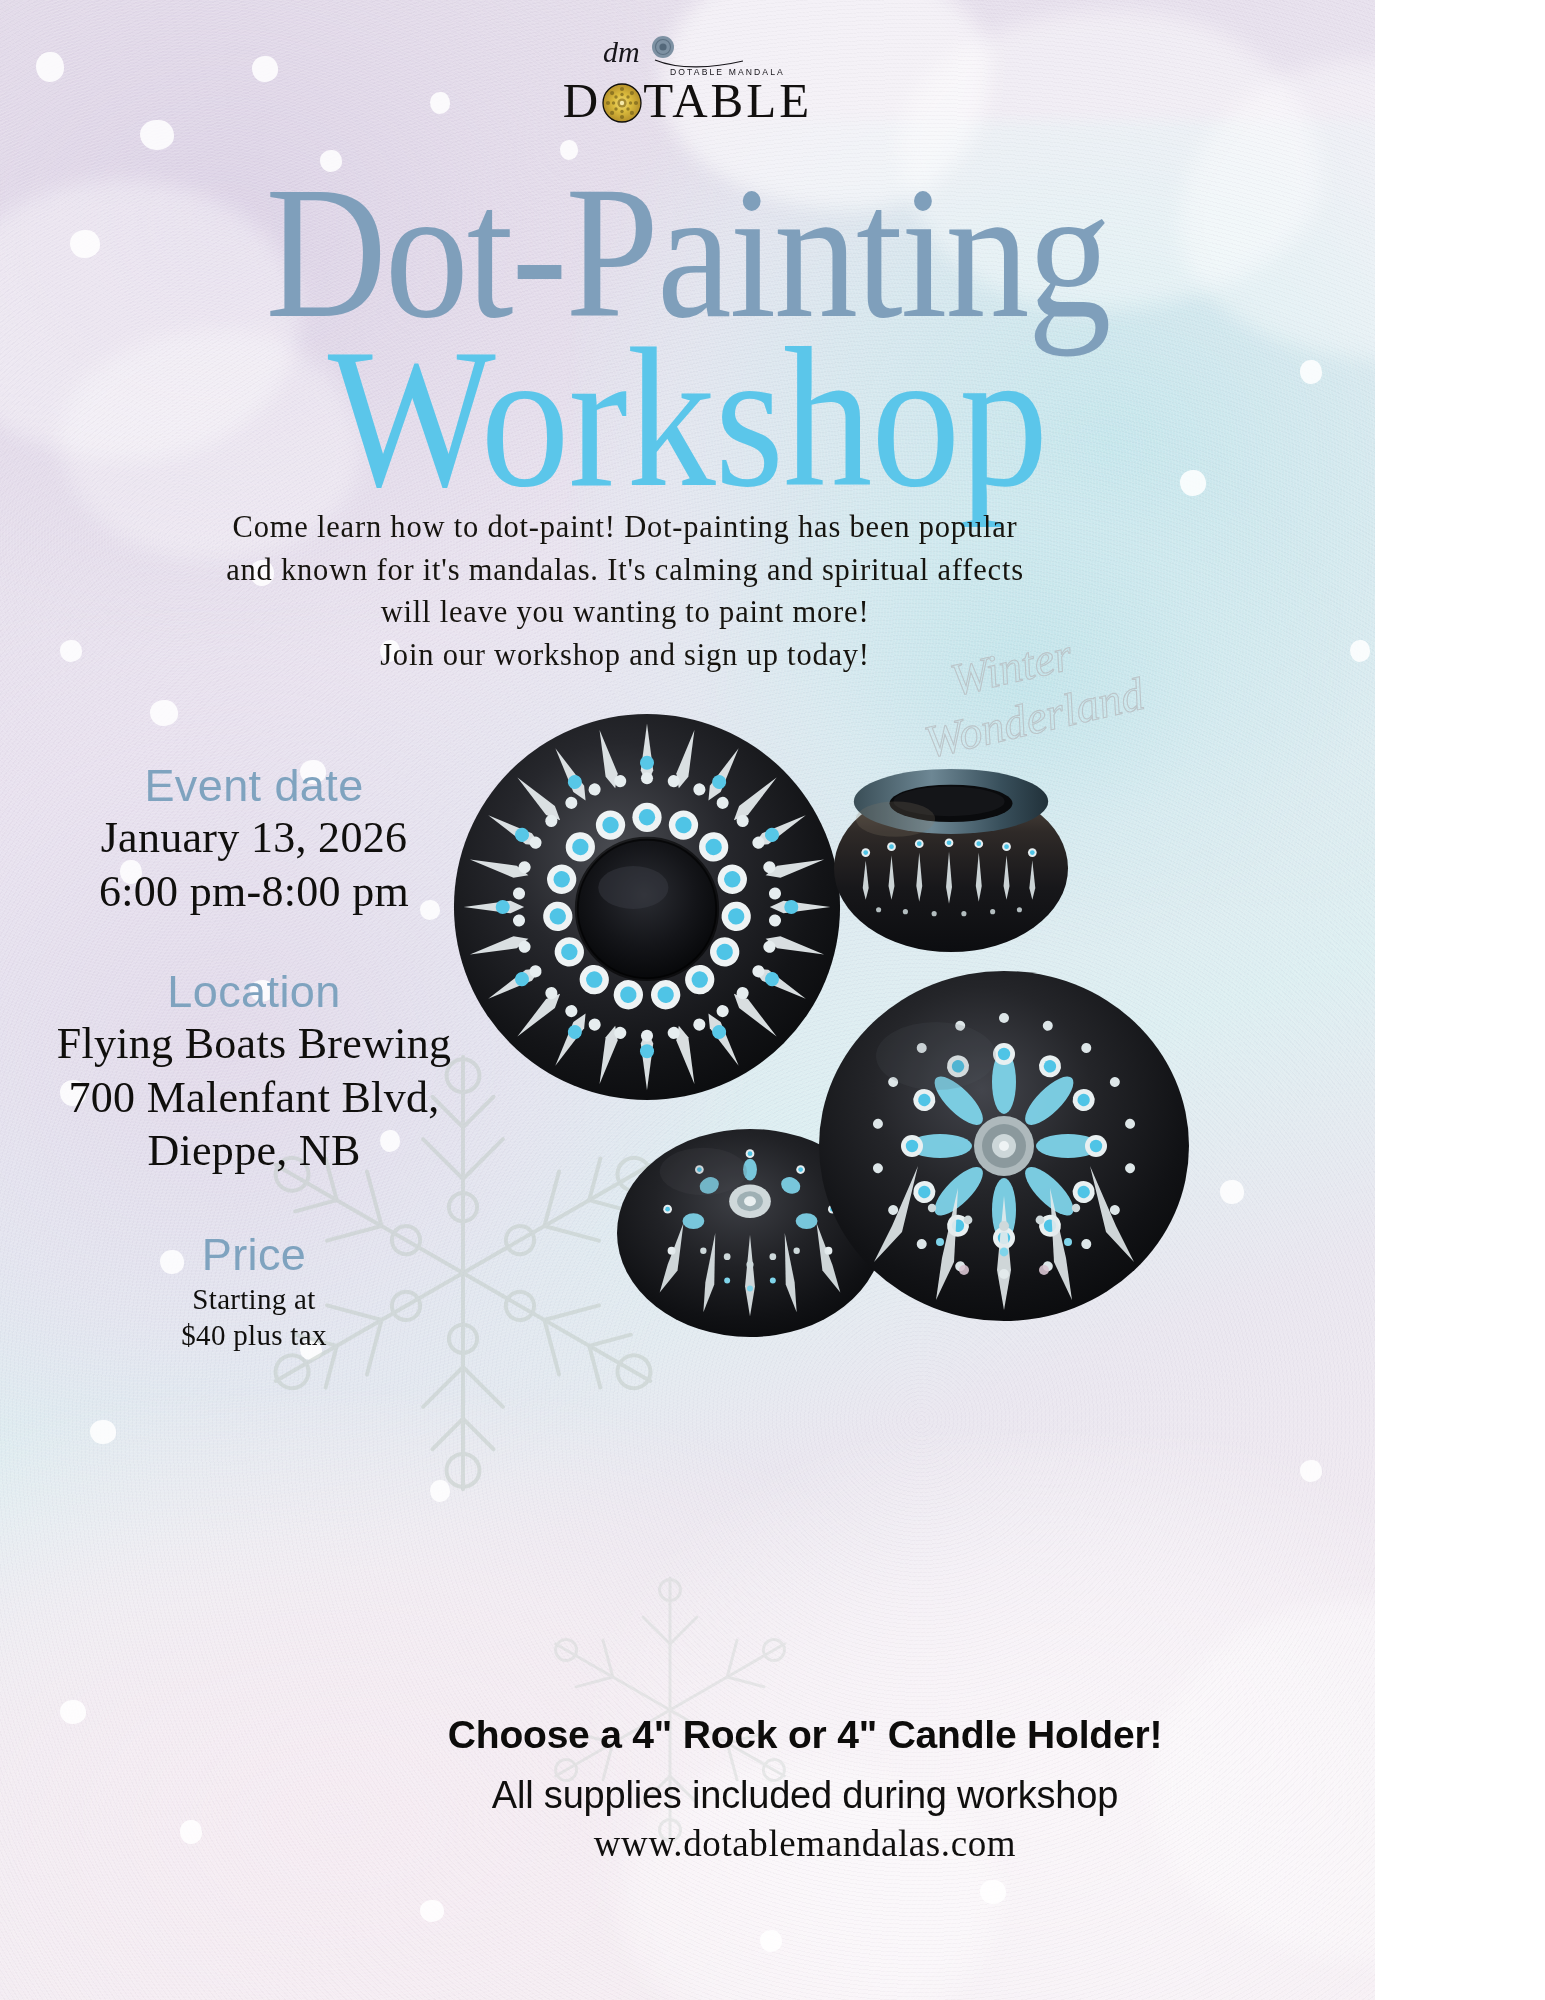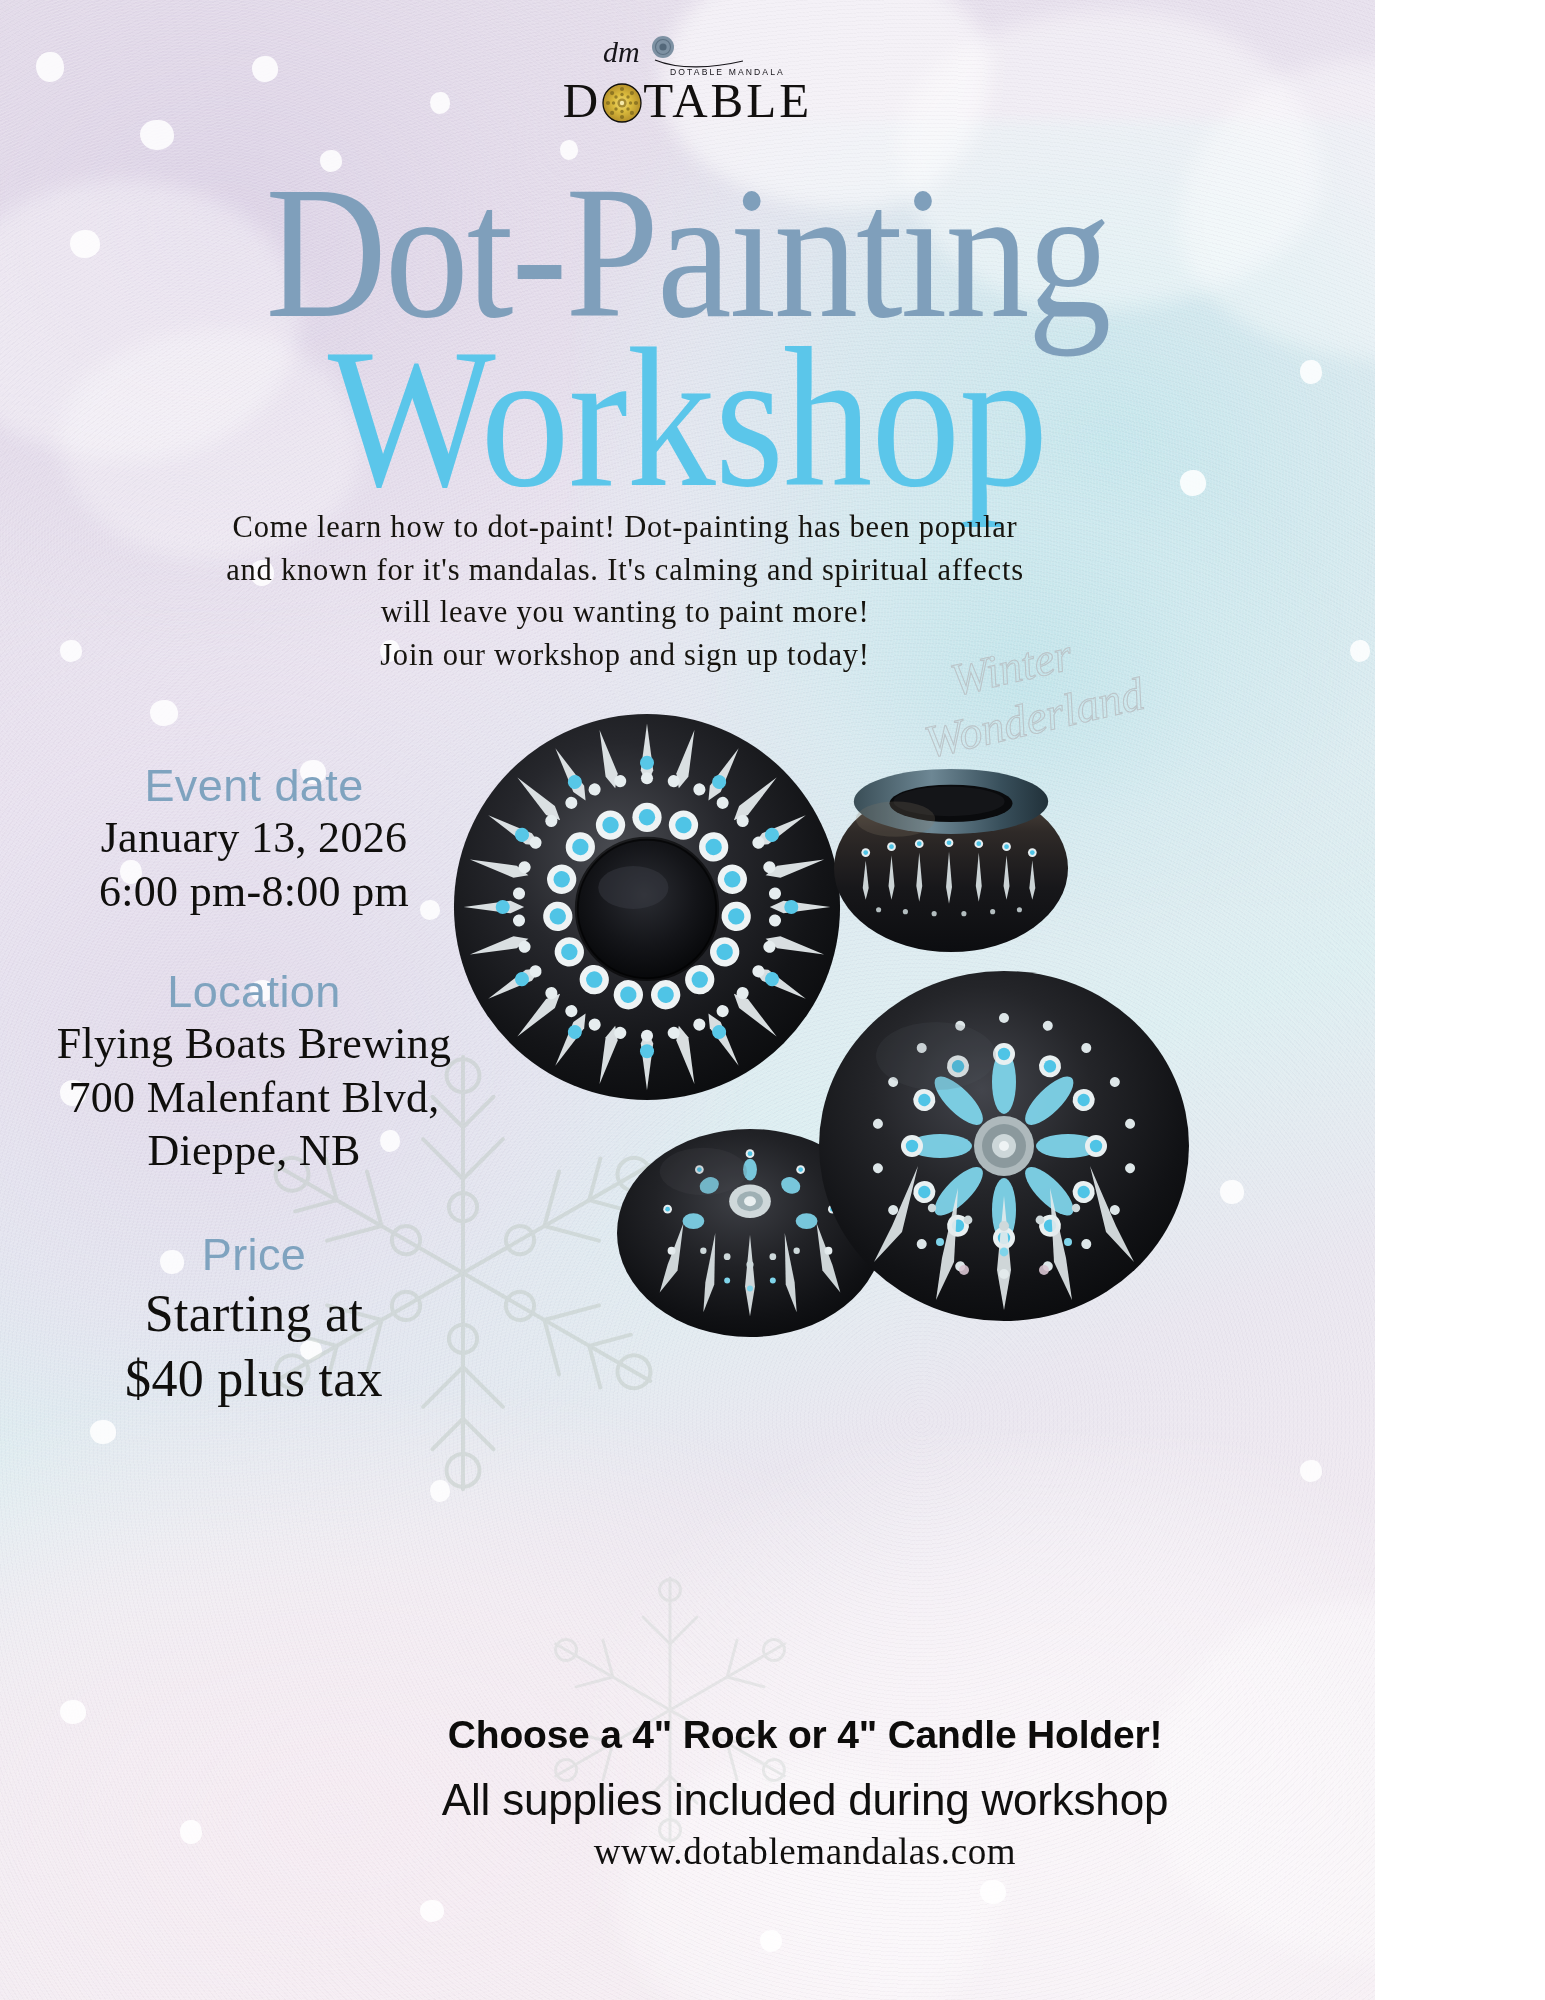--- a/index.html
+++ b/index.html
@@ -236,21 +236,21 @@
   .info-value {
     font-family: "Liberation Serif", serif;
     font-size: 44px;
     color: #100f0d;
     line-height: 1.22;
     letter-spacing: 0.3px;
   }
   .blk-date  { margin-top: 0px;  }
   .blk-loc   { margin-top: 48px; }
   .blk-price { margin-top: 52px; }
-  .blk-price .info-value { font-size: 52px; line-height: 1.26; }
+  .blk-price .info-value { font-size: 29px; line-height: 1.26; }
 
   
   .cta {
     position: absolute;
     left: 300px; top: 1712px;
     width: 1010px;
     text-align: center;
   }
   .cta-line1 {
     font-family: "Liberation Sans", sans-serif;
@@ -264,21 +264,21 @@
     font-family: "Liberation Sans", sans-serif;
     font-weight: bold;
     font-size: 39px;
     color: #0d0c0b;
     letter-spacing: 0px;
     line-height: 1.32;
     margin-top: 4px;
   }
   .cta-line3 {
     font-family: "Liberation Sans", sans-serif;
-    font-size: 44px;
+    font-size: 38px;
     color: #100f0e;
     letter-spacing: -0.2px;
     line-height: 1.3;
     margin-top: 12px;
   }
   .cta-url {
     font-family: "Liberation Serif", serif;
     font-size: 37px;
     color: #100f0e;
     letter-spacing: 0.6px;

